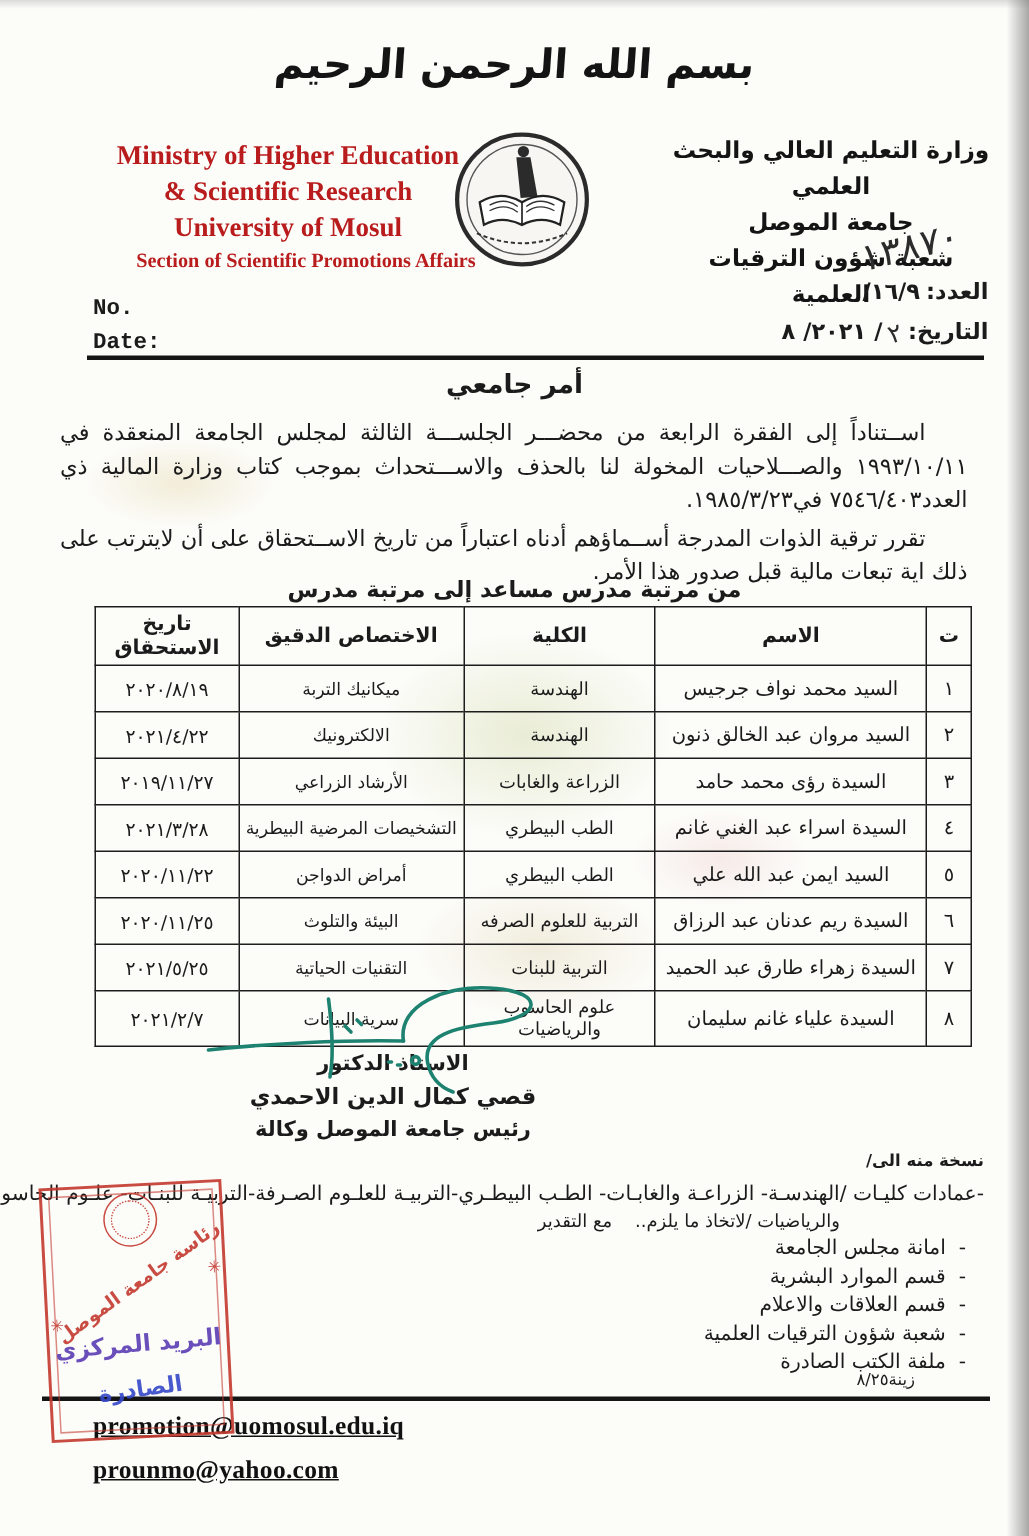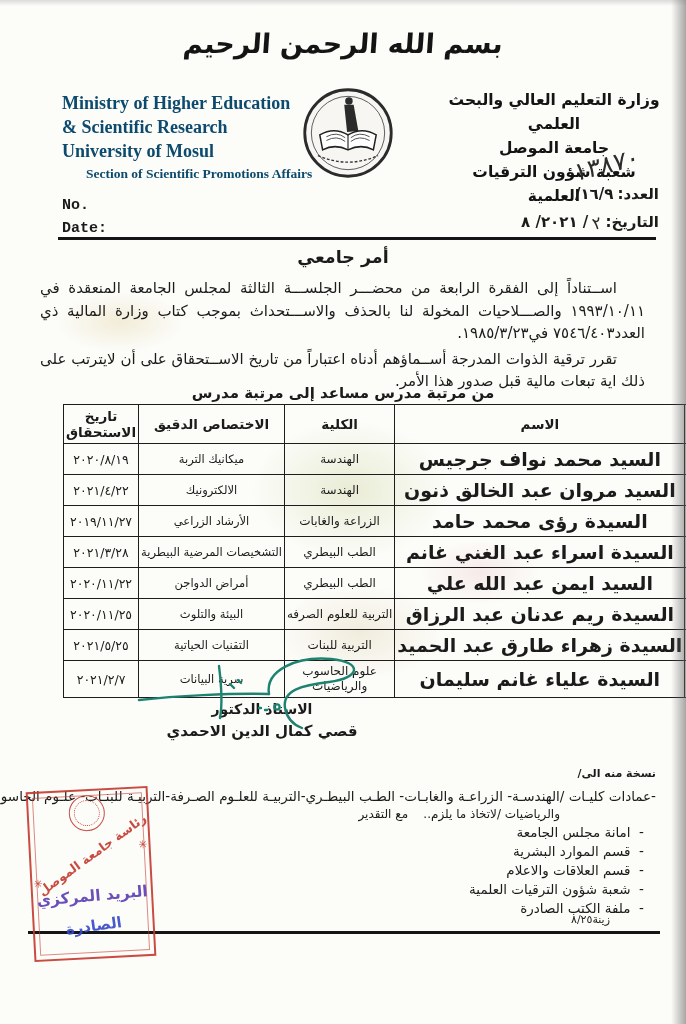--- a/index.html
+++ b/index.html
@@ -16,21 +16,21 @@
   .blob2{left:55px;top:292px;width:130px;height:60px;background:radial-gradient(ellipse,rgba(214,192,120,.26),transparent 70%);}
   .blob3{left:275px;top:585px;width:170px;height:95px;background:radial-gradient(ellipse,rgba(205,185,130,.24),transparent 70%);}
   .blob4{left:420px;top:540px;width:120px;height:65px;background:radial-gradient(ellipse,rgba(225,172,172,.22),transparent 70%);}
 
   
   .basmala{left:0;right:0;top:28px;text-align:center;font-weight:700;font-size:27px;
     transform:skewX(-4deg);letter-spacing:1px;color:#141414;}
 
   
   .hdr-en{left:62px;top:92px;width:260px;font-family:"Liberation Serif",serif;font-weight:700;
-    color:#0c4a6e;line-height:1.32;}
+    color:#b91c1c;line-height:1.32;text-align:center;}
   .hdr-en .l{font-size:18px;}
   .hdr-en .s{font-size:13.5px;margin-top:2px;margin-left:24px;}
   .logo{left:301px;top:86px;width:94px;height:94px;}
   .hdr-ar{right:22px;top:88px;width:220px;direction:rtl;text-align:center;font-weight:700;
     font-size:15.5px;line-height:1.55;color:#141414;}
 
   
   .ref{right:27px;top:183px;direction:rtl;font-weight:700;font-size:15px;line-height:1.5;}
   .ref-row{display:flex;gap:4px;align-items:baseline;margin-bottom:3px;}
   .ltr-num{direction:ltr;unicode-bidi:isolate;}
@@ -49,21 +49,21 @@
   .body-text p{margin:0 12px 3px 0;text-indent:28px;}
   .tbl-title{left:0;right:0;top:384px;text-align:center;font-weight:700;font-size:15px;direction:rtl;}
 
   
   table.promo{left:63px;top:404px;position:absolute;width:585px;border-collapse:collapse;direction:rtl;
     font-size:13px;}
   table.promo th,table.promo td{border:1.4px solid #1d1d1d;text-align:center;vertical-align:middle;
     padding:3px 2px;overflow:hidden;}
   table.promo th{font-weight:700;height:27px;font-size:13.5px;}
   table.promo td{height:24px;}
-  td.c-name{white-space:nowrap;font-size:19px;font-weight:bold;}
+  td.c-name{white-space:nowrap;font-size:13px;}
   td.c-college{font-size:12px;white-space:nowrap;}
   td.c-college.wrapable{white-space:normal;line-height:1.25;}
   td.c-spec{font-size:11.5px;white-space:nowrap;}
   td.c-date{font-size:12.5px;}
 
   
   .sig-svg{left:135px;top:652px;z-index:2;}
   .signer{left:147px;top:699px;width:230px;direction:rtl;text-align:center;font-weight:700;line-height:1.5;}
   .signer .a{font-size:14px;}
   .signer .b{font-size:15px;}
@@ -246,20 +246,21 @@
         <path d="M95 32 l4 4 M103 28 l3 3"></path>
         <path d="M134 42 C130 18 162 4 196 7 C228 10 226 26 194 30 C168 33 147 38 150 56 C152 67 159 73 167 76"></path>
         <circle cx="142" cy="55" r="2.6"></circle>
         <path d="M124 56 l2 0 M130 58 l2 0"></path>
       </g>
     </svg>
   </div>
   <div class="abs signer">
     <div class="a">الاستاذ الدكتور</div>
     <div class="b">قصي كمال الدين الاحمدي</div>
+    <div class="c">رئيس جامعة الموصل وكالة</div>
   </div>
 
   <div class="abs copies-head">نسخة منه الى/</div>
   <div class="abs copies-l1">-عمادات كليـات /الهندسـة- الزراعـة والغابـات- الطـب البيطـري-التربيـة للعلـوم الصـرفة-التربيـة للبنـات- علـوم الحاسوب</div>
   <div class="abs copies-l2">والرياضيات /لاتخاذ ما يلزم..&nbsp;&nbsp;&nbsp;&nbsp;مع التقدير</div>
   <div class="abs copies-list">
     <div>امانة مجلس الجامعة</div>
     <div>قسم الموارد البشرية</div>
     <div>قسم العلاقات والاعلام</div>
     <div>شعبة شؤون الترقيات العلمية</div>
@@ -272,16 +273,20 @@
     <div class="stamp-emblem"></div>
     <div class="stamp-diag">رئاسة جامعة الموصل</div>
     <div class="stamp-star star-l">✳</div>
     <div class="stamp-star star-r">✳</div>
     <div class="stamp-t1">البريد المركزي</div>
     <div class="stamp-t2">الصادرة</div>
   </div>
 
   <div class="abs rule rule-bottom"></div>
 
+  <div class="abs emails">
+    <a href="#">promotion@uomosul.edu.iq</a>
+    <a href="#">prounmo@yahoo.com</a>
+  </div>
 
   <div class="abs edge-right"></div>
   <div class="abs edge-top"></div>
 </div>
 
 </body></html>

